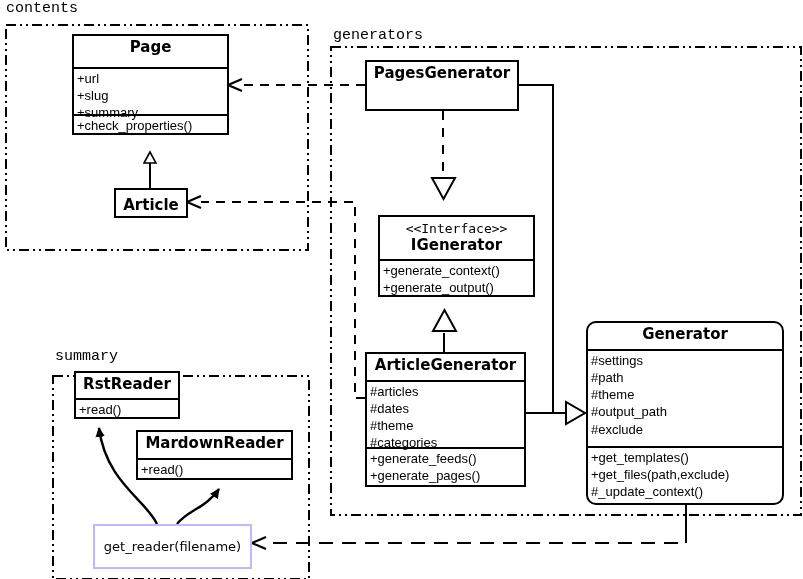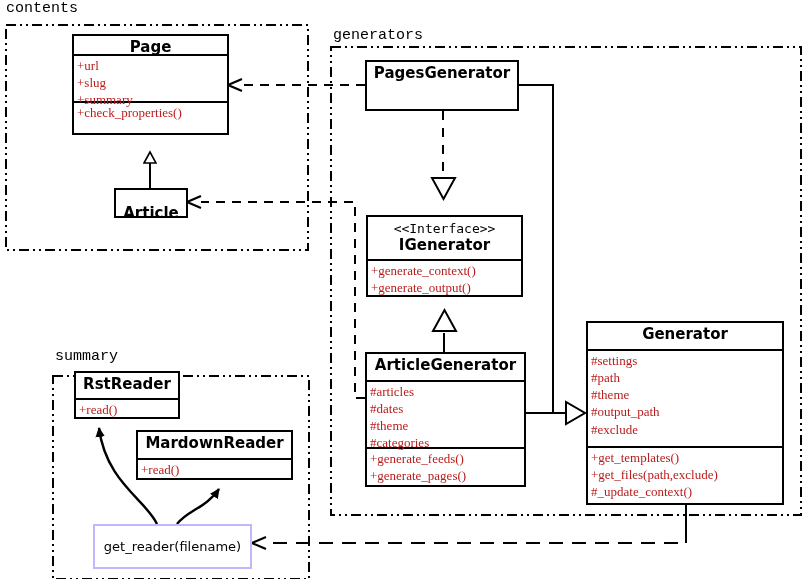--- a/index.html
+++ b/index.html
@@ -49,23 +49,23 @@
     display: block;
     font-weight: normal;
     font-family: "DejaVu Sans Mono", monospace;
     font-size: 13px;
     line-height: 1.25;
   }
   .uml-compartment {
     box-sizing: border-box;
     border-top: 2px solid #000;
     padding: 1px 2px 1px 3px;
-    font-family: Liberation Serif, serif;
+    font-family: Liberation Sans, sans-serif;
     font-size: 13px;
-    color: #b91c1c;
+    color: #000000;
     line-height: 1.32;
   }
   .uml-compartment div {
     white-space: nowrap;
   }
   .uml-plain {
     position: absolute;
     box-sizing: border-box;
     border: 2px solid #c4b5fd;
     background: #fff;
@@ -146,40 +146,40 @@
     <g>
       <path d="M177,524 C188,510 206,508 219,489" fill="none" stroke="#000" stroke-width="2.4" marker-end="url(#filledArrow)"></path>
     </g>
   </svg>
 
   <div class="pkg-label" style="left:6px; top:0px;">contents</div>
   <div class="pkg-label" style="left:333px; top:27px;">generators</div>
   <div class="pkg-label" style="left:55px; top:348px;">summary</div>
 
   <div class="uml-class" style="left:72px; top:34px; width:157px; height:101px;">
-    <div class="uml-name-compartment" style="height:18px;">Page</div>
+    <div class="uml-name-compartment" style="height:31px;">Page</div>
     <div class="uml-compartment" style="height:47px;">
       <div>+url</div>
       <div>+slug</div>
       <div>+summary</div>
     </div>
     <div class="uml-compartment" style="height:24px;">
       <div>+check_properties()</div>
     </div>
   </div>
 
   <div class="uml-class" style="left:114px; top:188px; width:74px; height:30px;">
-    <div class="uml-name-compartment" style="height:26px; padding-top:15px;">Article</div>
+    <div class="uml-name-compartment" style="height:26px; padding-top:7px;">Article</div>
   </div>
 
   <div class="uml-class" style="left:365px; top:60px; width:154px; height:51px;">
     <div class="uml-name-compartment" style="height:26px;">PagesGenerator</div>
   </div>
 
-  <div class="uml-class" style="left:366px; top:215px; width:157px; height:82px;">
+  <div class="uml-class" style="left:378px; top:215px; width:157px; height:82px;">
     <div class="uml-name-compartment" style="height:42px; padding-top:4px;">
       <span class="uml-stereotype">&lt;&lt;Interface&gt;&gt;</span>
       <span>IGenerator</span>
     </div>
     <div class="uml-compartment" style="height:28px;">
       <div>+generate_context()</div>
       <div>+generate_output()</div>
     </div>
   </div>
 
@@ -190,21 +190,21 @@
       <div>#dates</div>
       <div>#theme</div>
       <div>#categories</div>
     </div>
     <div class="uml-compartment" style="height:38px;">
       <div>+generate_feeds()</div>
       <div>+generate_pages()</div>
     </div>
   </div>
 
-  <div class="uml-class" style="left:586px; top:321px; width:198px; height:184px;">
+  <div class="uml-class" style="left:586px; top:321px; width:198px; height:184px;border-radius:10px;">
     <div class="uml-name-compartment" style="height:26px;">Generator</div>
     <div class="uml-compartment" style="height:97px;">
       <div>#settings</div>
       <div>#path</div>
       <div>#theme</div>
       <div>#output_path</div>
       <div>#exclude</div>
     </div>
     <div class="uml-compartment" style="height:57px;">
       <div>+get_templates()</div>

